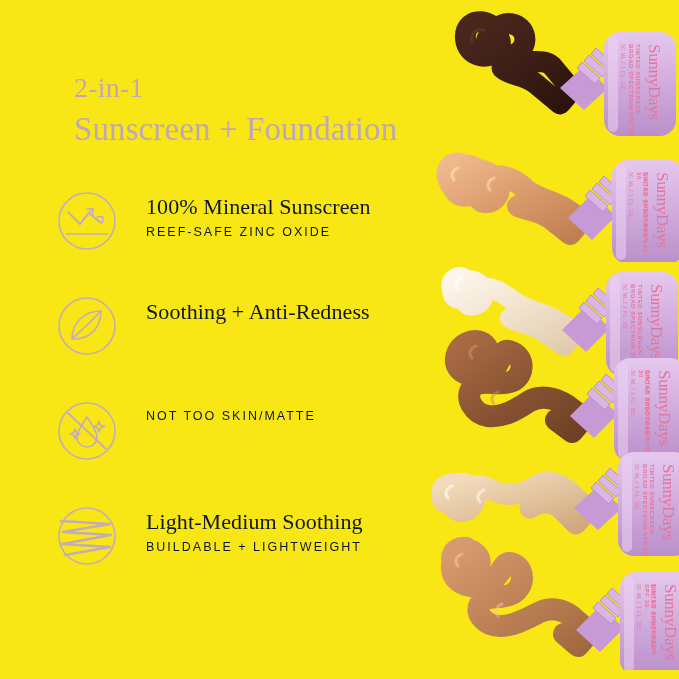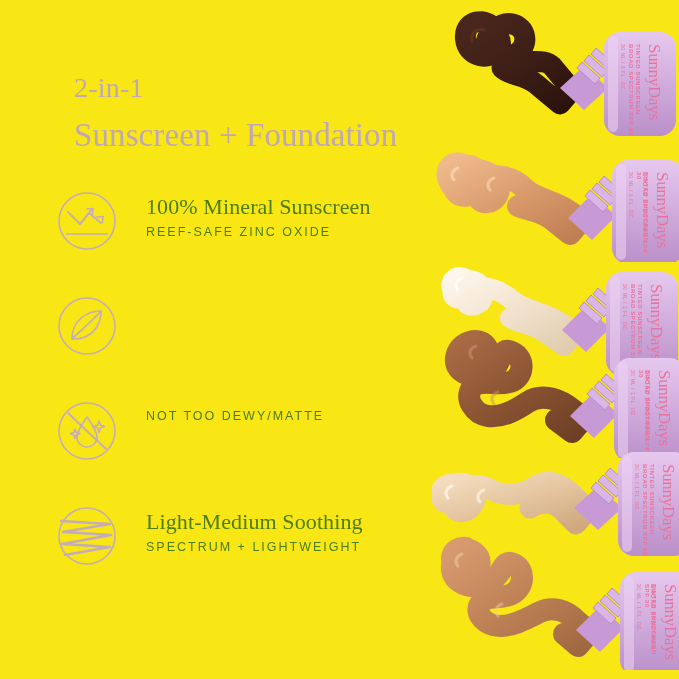--- a/index.html
+++ b/index.html
@@ -12,38 +12,38 @@
   .canvas{position:absolute;inset:0;width:679px;height:679px;overflow:hidden;}
 
   
   .headline{
     position:absolute;left:74px;top:72px;width:420px;
     font-family:"Liberation Serif",serif;
     color:#c0a7b6;
     line-height:1.12;
   }
   .headline .l1{font-size:28px;letter-spacing:.2px;display:block;}
-  .headline .l2{font-size:33px;letter-spacing:.1px;display:block;margin-top:14px;}
+  .headline .l2{font-size:33px;letter-spacing:.1px;display:block;margin-top:8px;}
 
   
   .features{position:absolute;left:50px;top:188px;width:420px;}
   .feature{position:relative;height:105px;}
   .feature .icon{
     position:absolute;left:6px;top:2px;width:62px;height:62px;
   }
   .feature .icon svg{display:block;width:62px;height:62px;}
   .feature .ftext{position:absolute;left:96px;top:6px;width:330px;}
   .feature .title{
     font-family:"Liberation Serif",serif;
-    font-size:22px;color:#4d7c0f;letter-spacing:.1px;white-space:nowrap;
+    font-size:22px;color:#0f172a;letter-spacing:.1px;white-space:nowrap;
   }
   .feature .sub{
     margin-top:5px;
     font-family:"Liberation Sans",sans-serif;
-    font-size:12.5px;color:#4d7c0f;letter-spacing:2.0px;white-space:nowrap;
+    font-size:12.5px;color:#0f172a;letter-spacing:2.0px;white-space:nowrap;
   }
 
   
   .products{position:absolute;left:432px;top:0;width:247px;height:679px;}
   .product{position:absolute;left:0;width:247px;height:140px;}
   .product svg{display:block;}
 
   .tube-label{
     position:absolute;
     color:#e8739a;
@@ -82,48 +82,49 @@
 
     <div class="feature">
       <span class="icon">
         <svg viewBox="0 0 62 62" fill="none" stroke="#c5acb9" stroke-width="1.6">
           <circle cx="31" cy="31" r="28"></circle>
           <path d="M16 44 C16 26 30 16 45 16 C45 32 34 45 16 44 Z" stroke-linejoin="round"></path>
           <path d="M16 44 C24 36 34 28 45 16" stroke-linecap="round"></path>
         </svg>
       </span>
       <div class="ftext">
+        <div class="title">Soothing + Anti-Redness</div>
       </div>
     </div>
 
     <div class="feature">
       <span class="icon">
         <svg viewBox="0 0 62 62" fill="none" stroke="#c5acb9" stroke-width="1.6">
           <circle cx="31" cy="31" r="28"></circle>
           <path d="M31 17 C24 27 21 32 21 37 C21 43 26 47 31 47 C36 47 41 43 41 37 C41 32 38 27 31 17 Z" stroke-linejoin="round"></path>
           <path d="M12 13 L50 49" stroke-width="1.8" stroke-linecap="round"></path>
           <path d="M43 21 L44.4 25.2 L48.6 26.6 L44.4 28 L43 32.2 L41.6 28 L37.4 26.6 L41.6 25.2 Z" stroke-linejoin="round"></path>
           <path d="M19 29 L20.2 32.6 L23.8 33.8 L20.2 35 L19 38.6 L17.8 35 L14.2 33.8 L17.8 32.6 Z" stroke-linejoin="round"></path>
         </svg>
       </span>
       <div class="ftext">
-        <div class="sub">NOT TOO DEWY/MATTE</div>
+        <div class="sub">NOT TOO SKIN/MATTE</div>
       </div>
     </div>
 
     <div class="feature">
       <span class="icon">
         <svg viewBox="0 0 62 62" fill="none" stroke="#c5acb9" stroke-width="1.6">
           <circle cx="31" cy="31" r="28"></circle>
           <path d="M5 16 L54 19 L7 27 L55 30 L6 39 L54 42 L9 50" stroke-width="2.6" stroke-linecap="round" stroke-linejoin="round"></path>
         </svg>
       </span>
       <div class="ftext">
         <div class="title">Light-Medium Soothing</div>
-        <div class="sub">SPECTRUM + LIGHTWEIGHT</div>
+        <div class="sub">BUILDABLE + LIGHTWEIGHT</div>
       </div>
     </div>
 
   </div>
 
   <div class="products">
 
     <div class="product" style="top:4px;">
       <svg width="247" height="140" viewBox="0 0 247 140">
         <defs>

